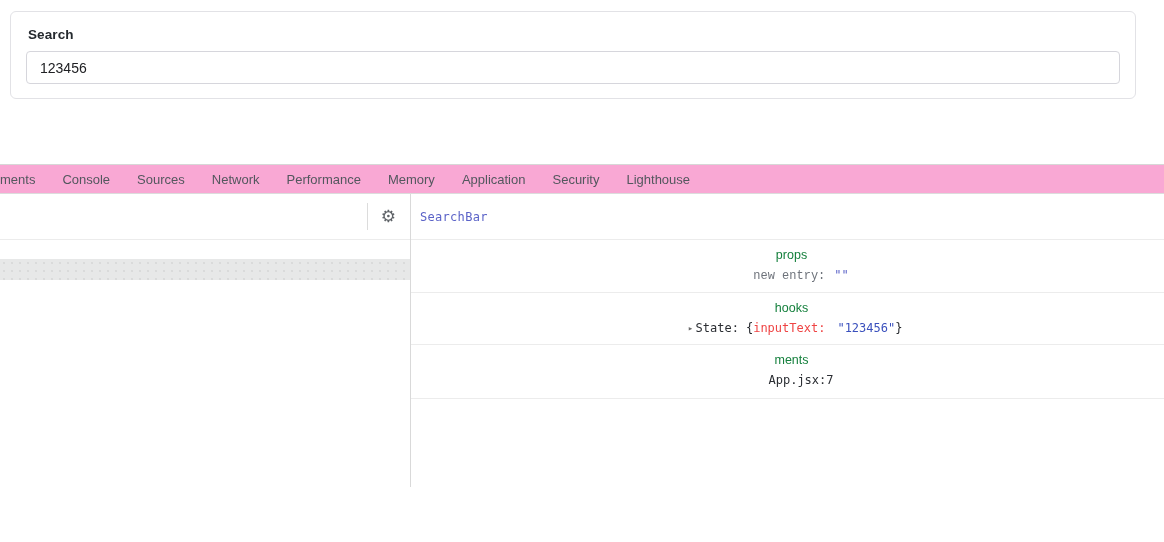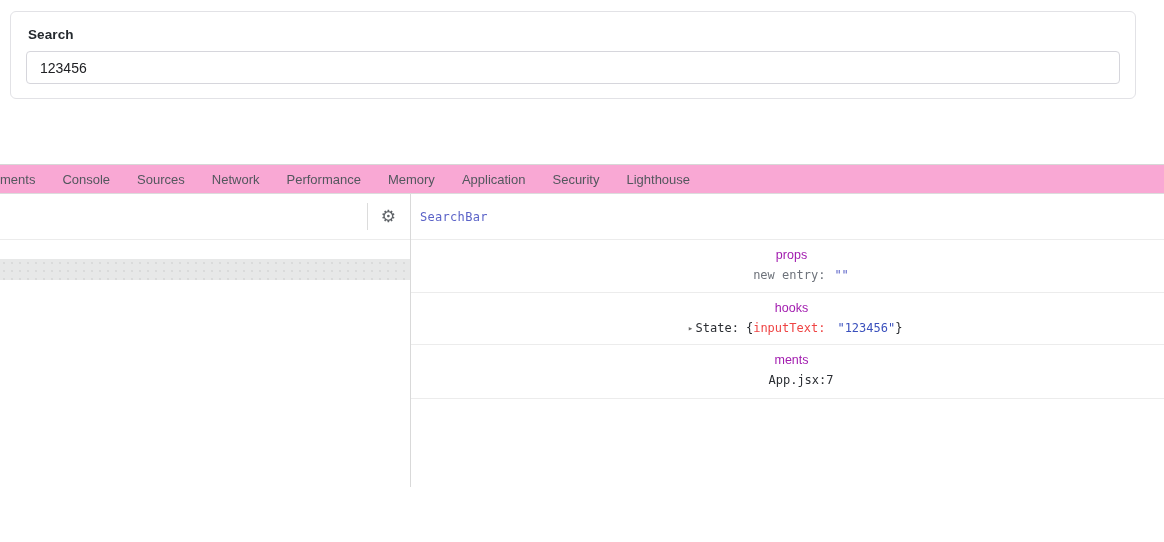--- a/index.html
+++ b/index.html
@@ -91,25 +91,25 @@
   }
   .mono { font-family: "DejaVu Sans Mono", monospace; font-size: 12px; }
   .comp-name { color: #5b63c8; letter-spacing: 0.3px; }
 
   .insp-section { border-bottom: 1px solid #ececec; padding-top: 7px; }
   .insp-section.props    { height: 53px; }
   .insp-section.hooks    { height: 52px; }
   .insp-section.rendered { height: 88px; }
   .insp-section.source   { height: 54px; }
   .sec-title {
-    font-size: 12.5px; color: #a21caf;
+    font-size: 12.5px; color: #15803d;
     line-height: 17px; padding-left: 8px;
   }
   .sec-row { line-height: 19px; margin-top: 2px; padding-left: 27px; color: #2b2e33; }
-  .muted-key { color: #6e737b; margin-right: 9px; }
+  .muted-key { color: #6e737b; margin-right: 9px; font-family: Liberation Mono, monospace; }
   .p-value { color: #5b63c8; }
 
   .hooks-row { padding-left: 13px; }
   .expander {
     display: inline-block; font-size: 9px; color: #6b6b6b;
     width: 10px; transform: translateY(-1px); cursor: pointer;
   }
   .state-label { color: #2b2e33; margin-right: 7px; }
   .brace { color: #23262b; }
   .obj-key { color: #ef4444; margin-right: 12px; }

